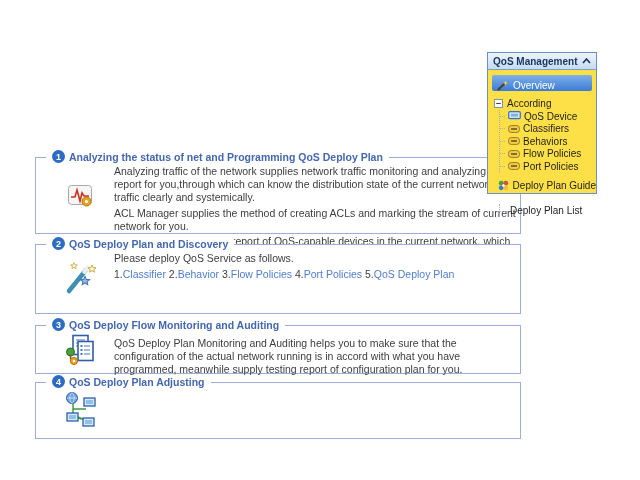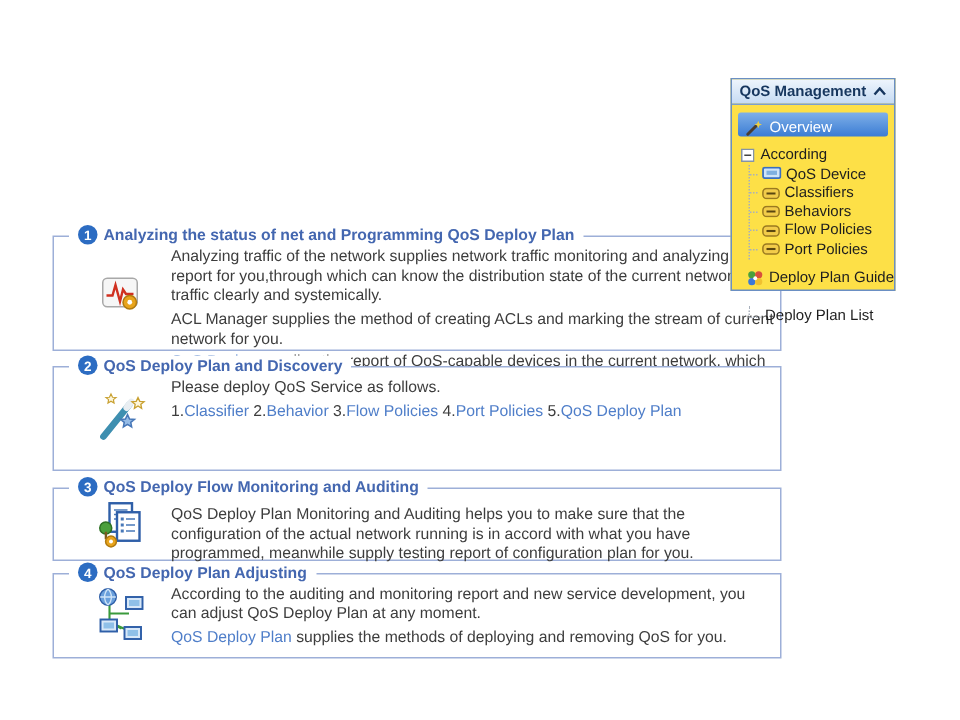--- a/index.html
+++ b/index.html
@@ -152,24 +152,20 @@
         <g stroke="#2f5fa8" stroke-width="1.3">
           <rect x="21" y="7" width="11" height="8" fill="#d8e8f8"></rect>
             <rect x="23" y="9" width="7" height="4" fill="#8fc0e8" stroke="none"></rect>
           <rect x="4" y="22" width="11" height="8" fill="#d8e8f8"></rect>
             <rect x="6" y="24" width="7" height="4" fill="#8fc0e8" stroke="none"></rect>
           <rect x="20" y="27" width="11" height="8" fill="#d8e8f8"></rect>
             <rect x="22" y="29" width="7" height="4" fill="#8fc0e8" stroke="none"></rect>
         </g>
       </svg>
     </div>
-    <div class="txt">
-      <p>According to the auditing and monitoring report and new service development, you can adjust QoS Deploy Plan at any moment.</p>
-      <p><a class="lnk">QoS Deploy Plan</a><span> supplies the methods of deploying and removing QoS for you.</span></p>
-    </div>
   </section>
 
   <aside class="panel">
     <div class="panel-header">
       <span>QoS Management</span>
       <span class="sp"></span>
       <span class="collapse-btn">
         <svg width="9" height="6" viewBox="0 0 9 6">
             <path d="M1,5 L4.5,1 8,5" stroke="#16365e" stroke-width="1.6" fill="none"></path>
           </svg>

